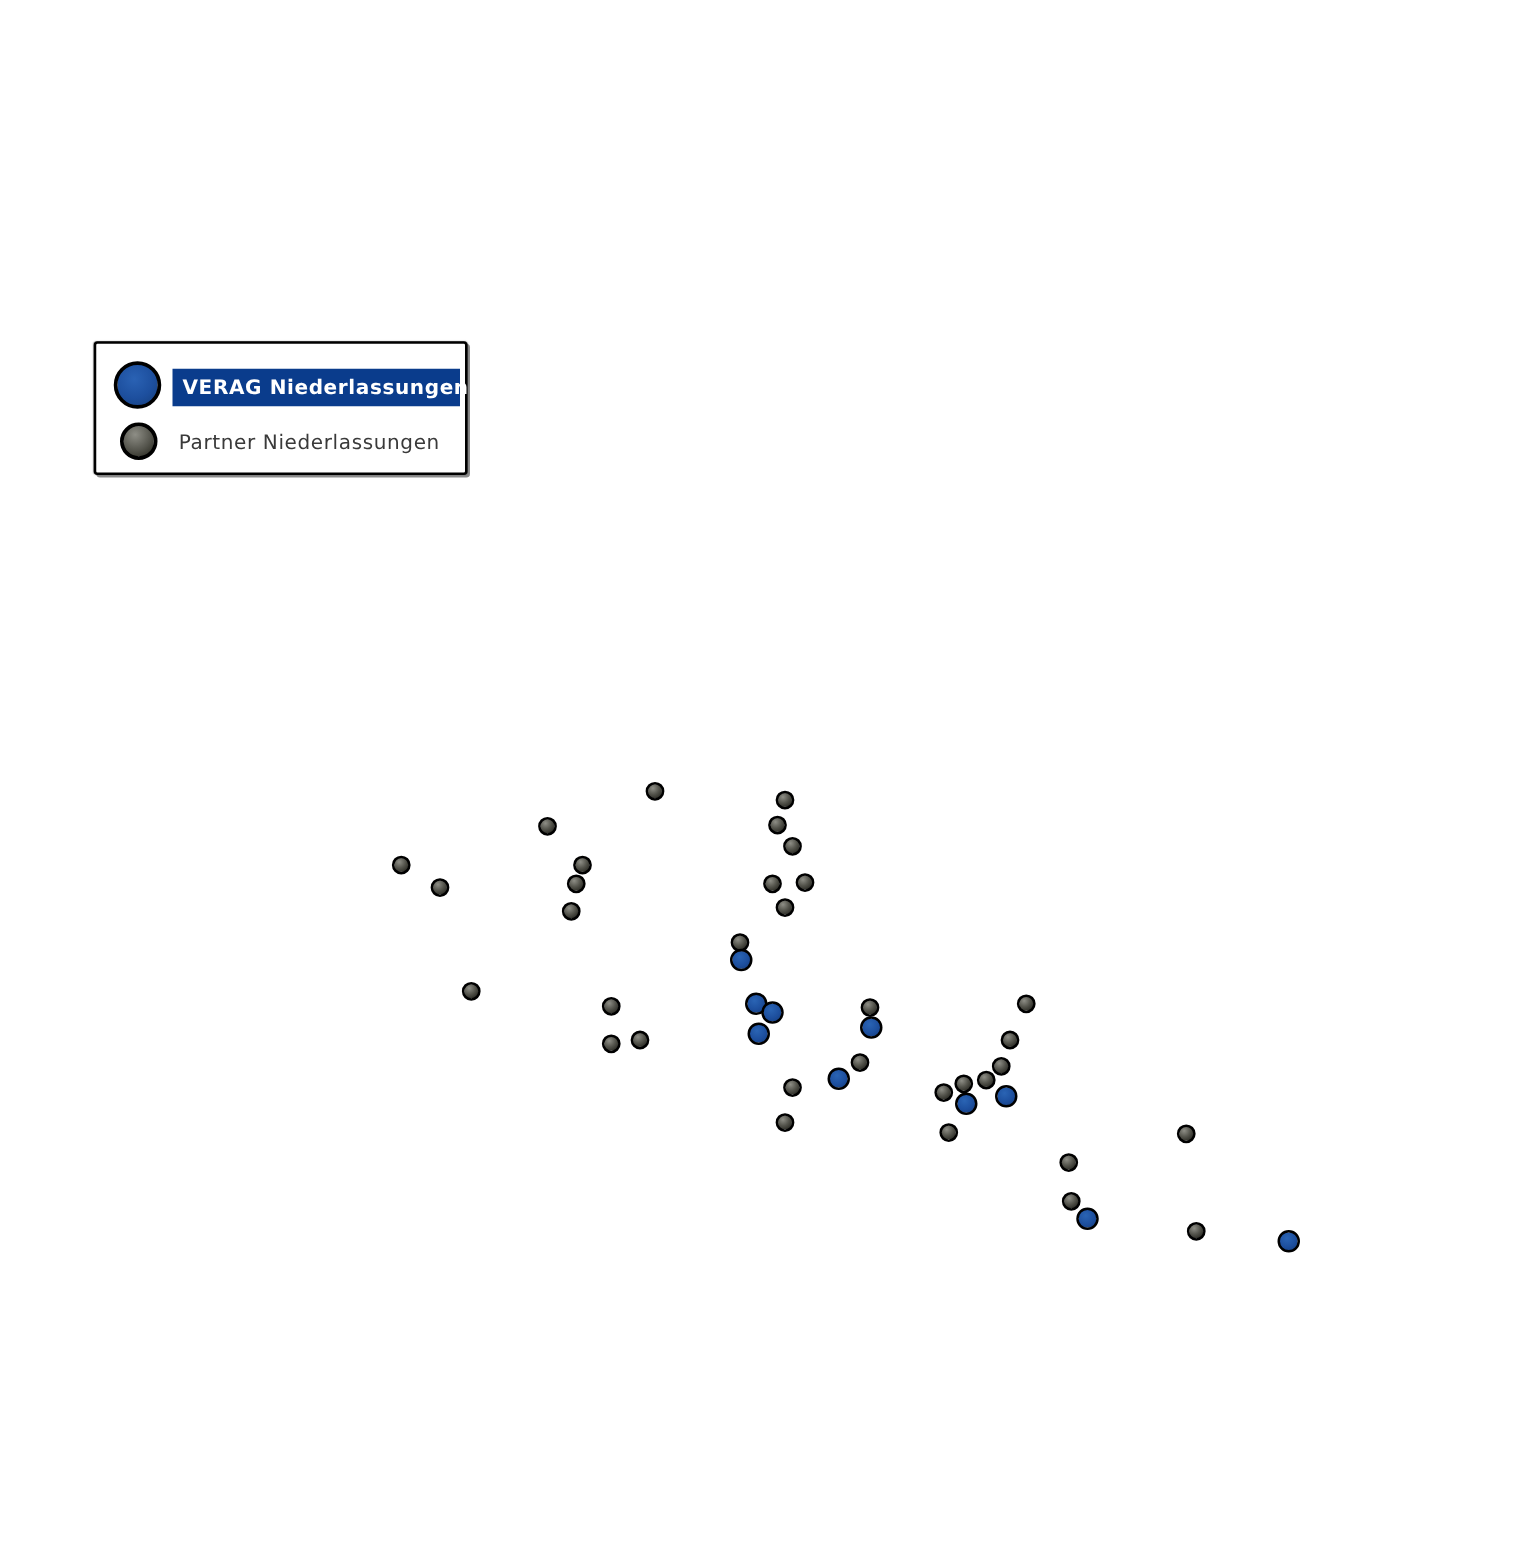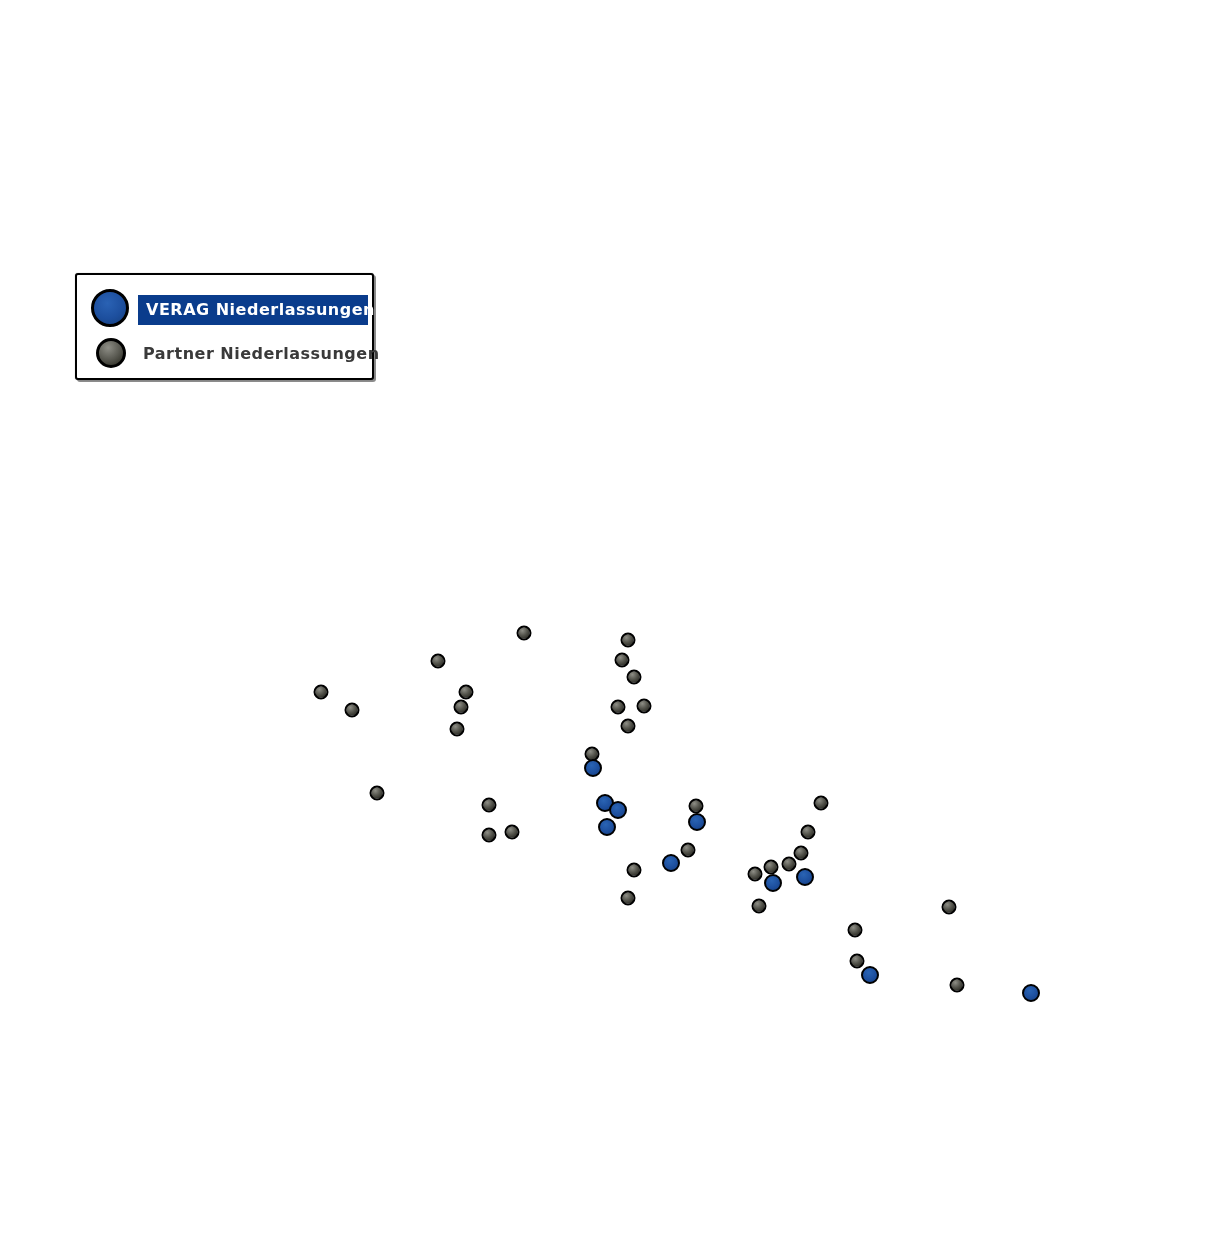--- a/index.html
+++ b/index.html
@@ -68,21 +68,21 @@
     white-space: nowrap;
   }
   .legend-label-partner {
     position: absolute;
     left: 66px;
     top: 68px;
     height: 22px;
     line-height: 22px;
     color: #3a3a3a;
     font-size: 16px;
-    font-weight: bold;
+    font-weight: normal;
     letter-spacing: 0.5px;
     white-space: nowrap;
   }
 
   
   .map-layer {
     position: absolute;
     left: 0;
     top: 0;
     width: 100%;

